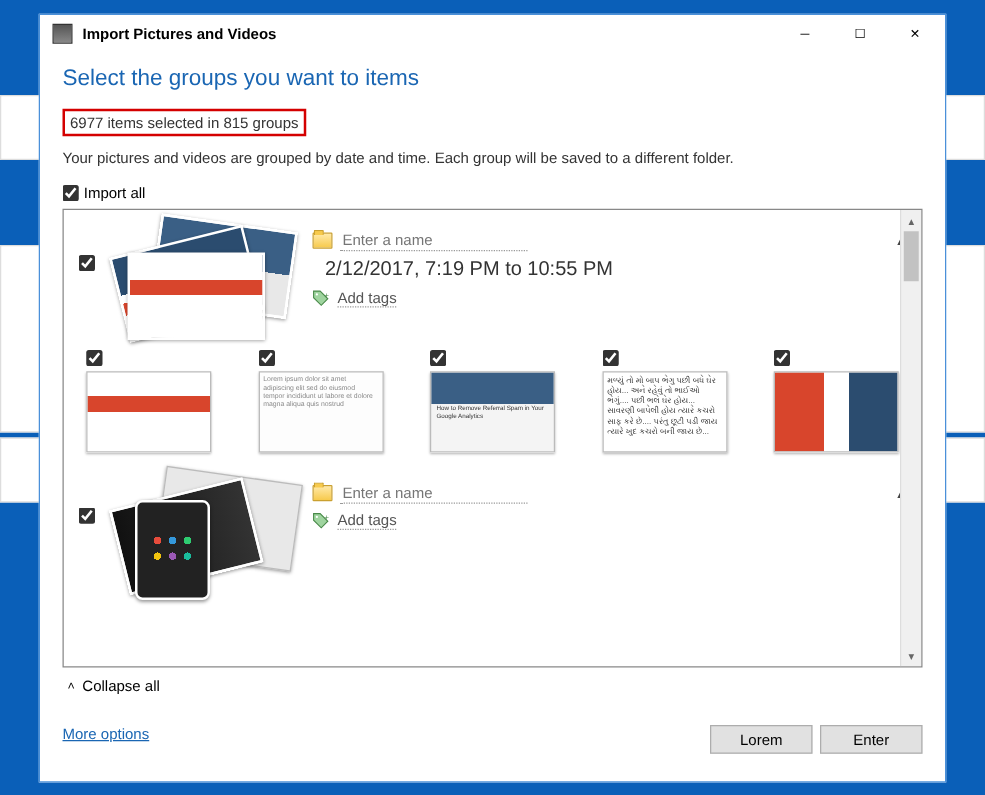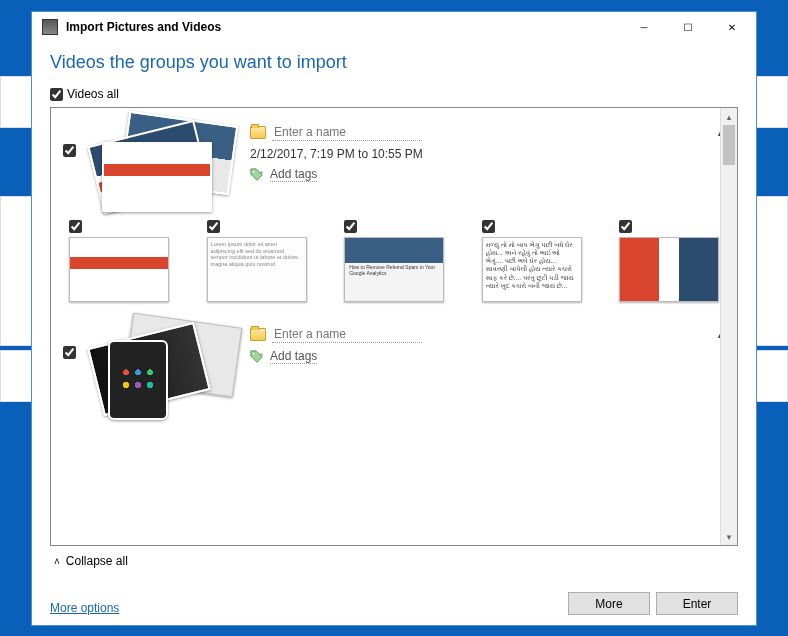--- a/index.html
+++ b/index.html
@@ -175,21 +175,21 @@
   padding: 1px 2px;
   width: 150px;
   background: transparent;
 }
 .chev {
   font-size: 9px;
   color: #444;
   margin-left: auto;
   margin-right: 4px;
 }
-.date-range { font-size: 12px; color: #333; margin-bottom: 6px; }
+.date-range { font-size: 16px; color: #333; margin-bottom: 6px; margin-left: 10px; }
 .tags-row { display: flex; align-items: flex-end; gap: 6px; }
 .tag-icon {
   width: 14px; height: 14px;
   position: relative;
 }
 .tag-icon svg { width:14px; height:14px; }
 .add-tags {
   color: #555;
   border-bottom: 1px dotted #999;
   font-size: 12px;
@@ -224,22 +224,22 @@
 .t-red2 { background: linear-gradient(90deg,#d8452c 40%, #fff 40%, #fff 60%, #2b4c6f 60%); }
 
 .collapse-row {
   display: flex; align-items: center; gap: 6px;
   margin: 8px 0 0 4px;
   font-size: 12px;
 }
 .collapse-row .caret { font-size:10px; }
 .footer {
   display: flex;
-  align-items: flex-end;
-  padding: 12px 18px 10px 18px;
+  align-items: flex-start;
+  padding: 12px 18px 22px 18px;
 }
 .more-link {
   color: #1a66b3;
   text-decoration: underline;
   font-size: 12px;
 }
 .footer .spacer { flex: 1; }
 .btn {
   min-width: 82px;
   height: 23px;
@@ -260,25 +260,29 @@
 <div class="window">
   <div class="titlebar">
     <div class="icon-slot"></div>
     <div class="title">Import Pictures and Videos</div>
     <div class="winbtn">─</div>
     <div class="winbtn">☐</div>
     <div class="winbtn">✕</div>
   </div>
 
   <div class="content">
-    <h1 class="heading">Videos the groups you want to import</h1>
+    <h1 class="heading">Select the groups you want to items</h1>
+    <div>
+      <span class="summary-line highlight-box">6977 items selected in 815 groups</span>
+    </div>
+    <div class="desc">Your pictures and videos are grouped by date and time. Each group will be saved to a different folder.</div>
 
     <label class="selall">
       <input type="checkbox" checked="" style="">
-      <span>Videos all</span>
+      <span>Import all</span>
     </label>
 
     <div class="scrollbox">
       <div class="scroll-inner">
 
         <div class="group">
           <div class="group-header">
             <input type="checkbox" checked="" class="grp-checkbox" style="">
             <div class="thumb-stack">
               <div class="ph b"></div>
@@ -368,16 +372,16 @@
 
     <div class="collapse-row">
       <span class="caret">˄</span>
       <span>Collapse all</span>
     </div>
   </div>
 
   <div class="footer">
     <a href="#" class="more-link">More options</a>
     <div class="spacer"></div>
-    <button class="btn">More</button>
+    <button class="btn">Lorem</button>
     <button class="btn">Enter</button>
   </div>
 </div>
 
 </body></html>

